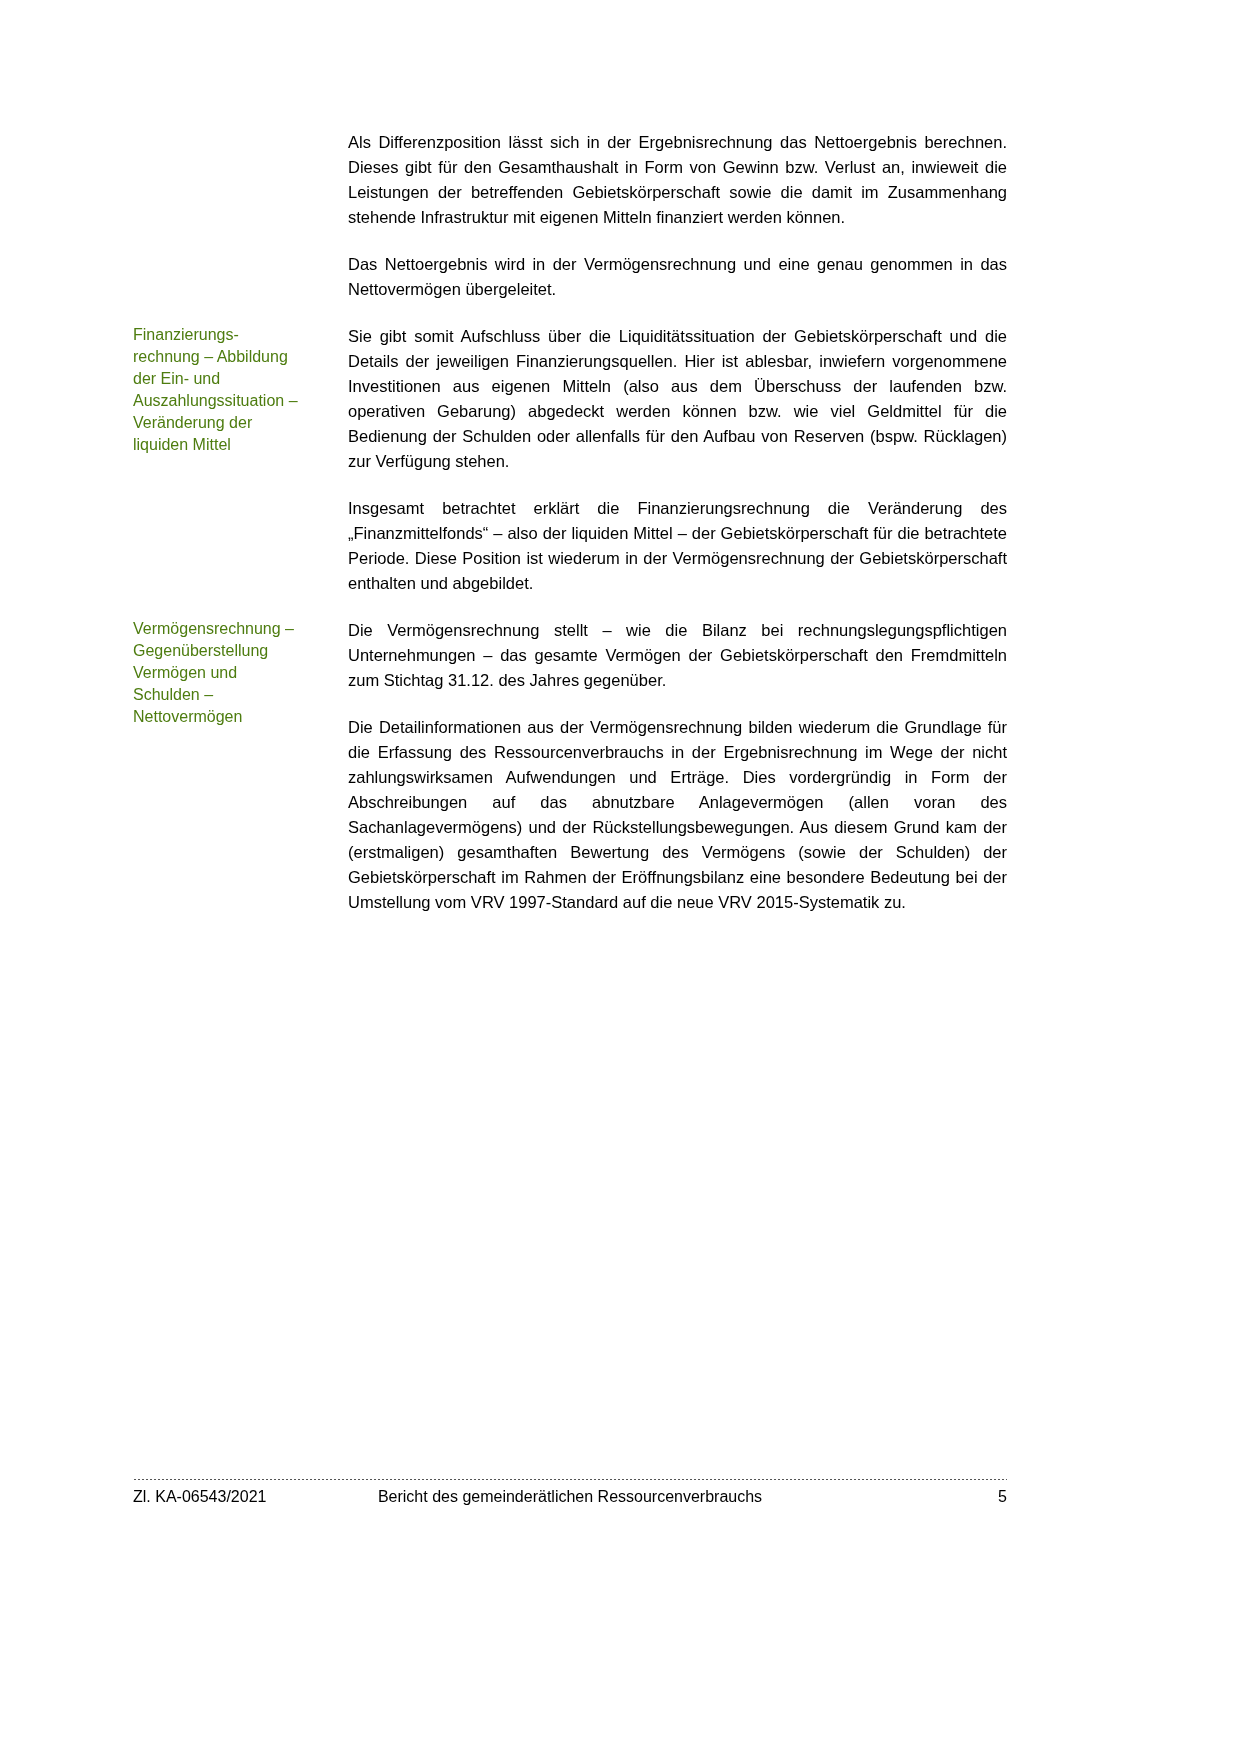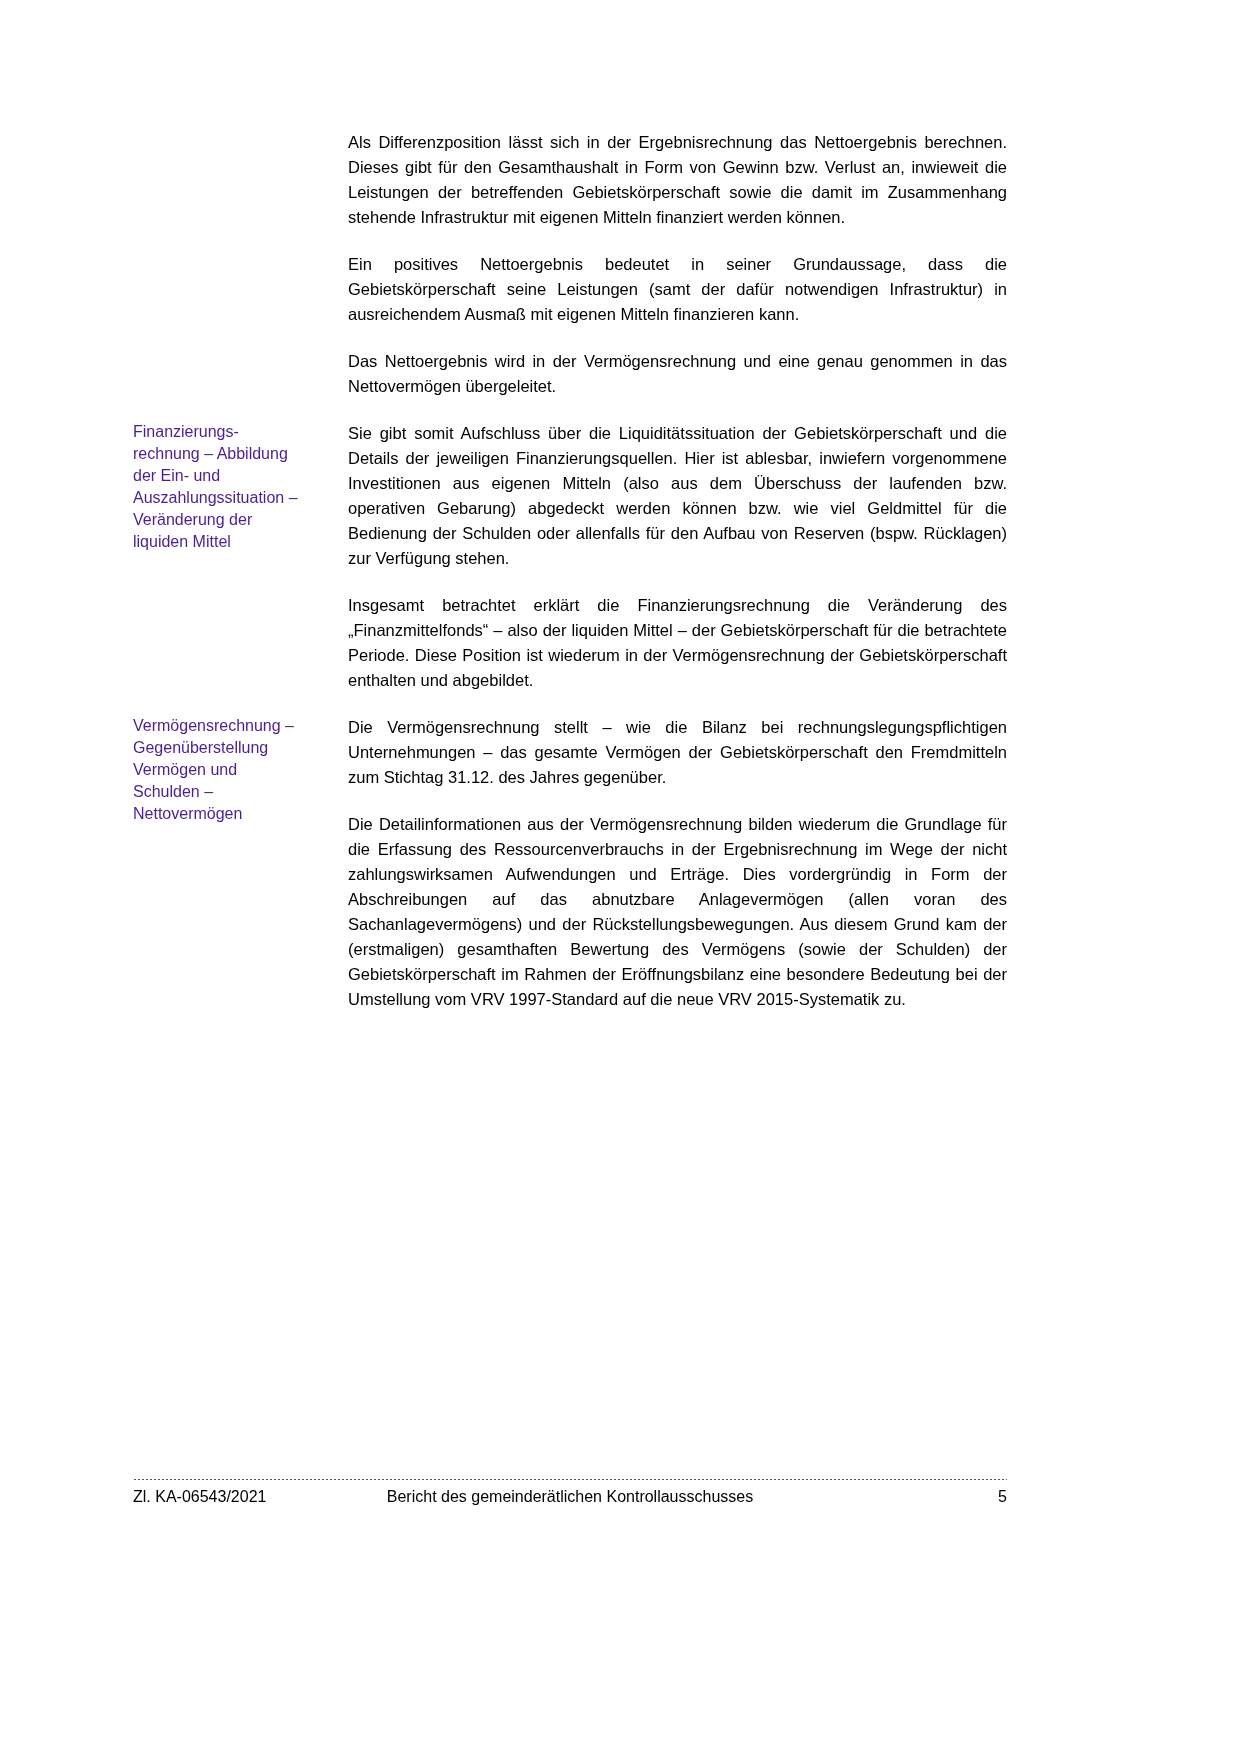--- a/index.html
+++ b/index.html
@@ -30,21 +30,21 @@
     width: 215px;
     flex: 0 0 215px;
     padding-right: 10px;
     box-sizing: border-box;
   }
   .body-col {
     flex: 1 1 auto;
     min-width: 0;
   }
   .sidenote {
-    color: #4c1d95;
+    color: #4d7c0f;
     font-size: 16px;
     line-height: 22px;
     white-space: pre-line;
     text-align: left;
   }
   .para {
     margin: 0 0 22px 0;
     font-size: 16.5px;
     line-height: 25px;
     text-align: justify;
@@ -94,21 +94,20 @@
 <body>
 
 <div class="page">
 
   <div class="content">
 
     <div class="section">
       <div class="sidenote-col"></div>
       <div class="body-col">
         <p class="para">Als Differenzposition lässt sich in der Ergebnisrechnung das Nettoergebnis berechnen. Dieses gibt für den Gesamthaushalt in Form von Gewinn bzw. Verlust an, inwieweit die Leistungen der betreffenden Gebietskörperschaft sowie die damit im Zusammenhang stehende Infrastruktur mit eigenen Mitteln finanziert werden können.</p>
-        <p class="para">Ein positives Nettoergebnis bedeutet in seiner Grundaussage, dass die Gebietskörperschaft seine Leistungen (samt der dafür notwendigen Infrastruktur) in ausreichendem Ausmaß mit eigenen Mitteln finanzieren kann.</p>
         <p class="para">Das Nettoergebnis wird in der Vermögensrechnung und eine genau genommen in das Nettovermögen übergeleitet.</p>
       </div>
     </div>
 
     <div class="section">
       <div class="sidenote-col">
         <div class="sidenote">Finanzierungs-
 rechnung – Abbildung
 der Ein- und
 Auszahlungssituation –
@@ -133,19 +132,19 @@
         <p class="para">Die Vermögensrechnung stellt – wie die Bilanz bei rechnungslegungspflichtigen Unternehmungen – das gesamte Vermögen der Gebietskörperschaft den Fremdmitteln zum Stichtag 31.12. des Jahres gegenüber.</p>
         <p class="para">Die Detailinformationen aus der Vermögensrechnung bilden wiederum die Grundlage für die Erfassung des Ressourcenverbrauchs in der Ergebnisrechnung im Wege der nicht zahlungswirksamen Aufwendungen und Erträge. Dies vordergründig in Form der Abschreibungen auf das abnutzbare Anlagevermögen (allen voran des Sachanlagevermögens) und der Rückstellungsbewegungen. Aus diesem Grund kam der (erstmaligen) gesamthaften Bewertung des Vermögens (sowie der Schulden) der Gebietskörperschaft im Rahmen der Eröffnungsbilanz eine besondere Bedeutung bei der Umstellung vom VRV 1997-Standard auf die neue VRV 2015-Systematik zu.</p>
       </div>
     </div>
 
   </div>
 
   <div class="footer">
     <div class="footer-rule"></div>
     <div class="footer-row">
-      <span class="footer-center">Bericht des gemeinderätlichen Kontrollausschusses</span>
+      <span class="footer-center">Bericht des gemeinderätlichen Ressourcenverbrauchs</span>
       <span class="footer-left">Zl. KA-06543/2021</span>
       <span class="footer-right">5</span>
     </div>
   </div>
 
 </div>
 
 </body></html>

